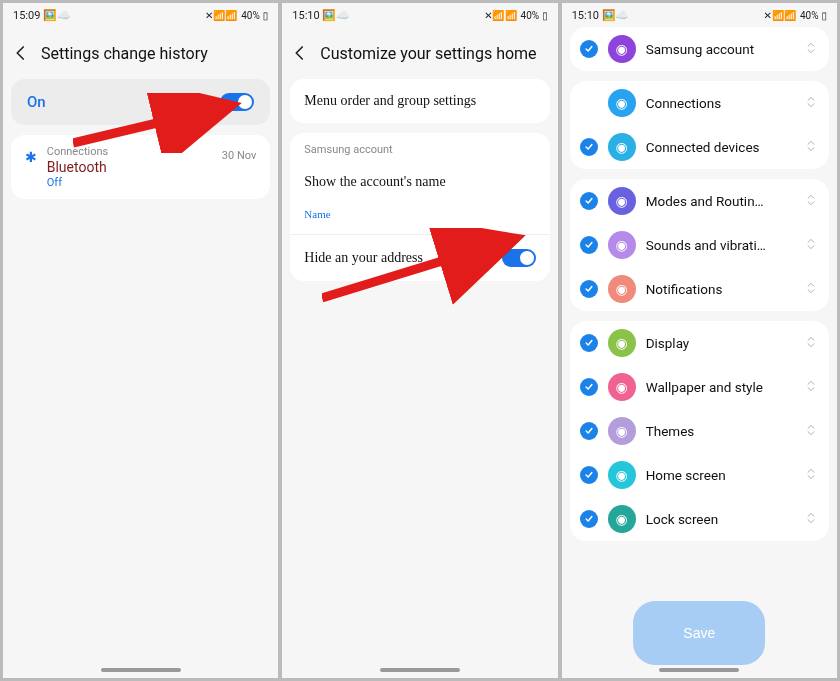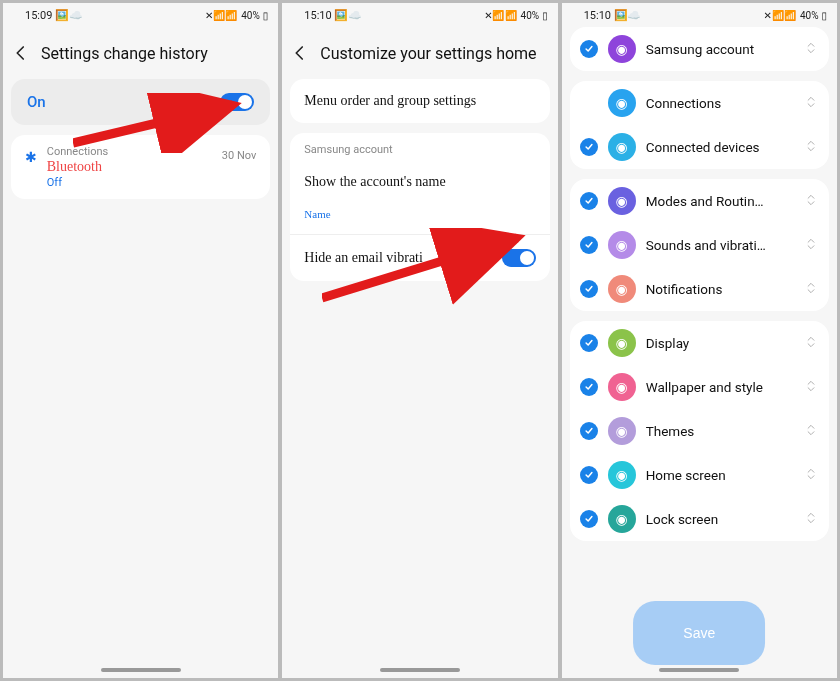--- a/index.html
+++ b/index.html
@@ -23,21 +23,20 @@
   }
   .statusbar {
     height: 24px;
     display: flex;
     align-items: center;
     justify-content: space-between;
     padding: 0 10px;
     font-size: 11px;
     color: #222;
     background: #f6f6f6;
-    margin-left: 12px;
   }
   .statusbar .left { display:flex; align-items:center; gap:3px;}
   .statusbar .right { display:flex; align-items:center; gap:3px; font-size:10px;}
   .header {
     display: flex;
     align-items: center;
     padding: 14px 10px 14px 6px;
     gap: 8px;
   }
   .back-icon {
@@ -76,21 +75,21 @@
     border-radius: 14px;
     margin: 0 8px;
     padding: 10px 14px;
     display:flex;
     align-items:flex-start;
     gap:10px;
   }
   .history-card .icon { color:#1a73e8; font-size:14px; margin-top:4px;}
   .history-card .texts { flex:1;}
   .history-card .sub { color:#888; font-size:11px;}
-  .history-card .main { font-size:14px; color:#ef4444; margin:1px 0;font-family:Liberation Serif, serif;}
+  .history-card .main { font-size:14px; color:#7f1d1d; margin:1px 0;}
   .history-card .state { color:#1a73e8; font-size:11px;}
   .history-card .date { color:#888; font-size:11px; margin-top:4px;}
   .arrow-annot {
     position:absolute; z-index:5; pointer-events:none;
   }
   
   .card {
     background:#fff; border-radius:14px; margin:0 8px 10px 8px; overflow:hidden;
   }
   .card .row {
@@ -205,21 +204,21 @@
   <div class="card">
     <div class="group-label">Samsung account</div>
     <div class="row">
       <div>
         <div>Show the account's name</div>
         <div class="subtext">Name</div>
       </div>
     </div>
     <div class="divider"></div>
     <div class="row">
-      <span>Hide an email vibrati</span>
+      <span>Hide an your address</span>
       <span class="switch"></span>
     </div>
   </div>
   <svg class="arrow-annot" style="left:40px; top:225px;" width="210" height="80">
     <defs>
         <marker id="ah2" markerWidth="12" markerHeight="12" refX="9" refY="5" orient="auto">
           <path d="M0,0 L10,5 L0,10 z" fill="#e21b1b"></path>
         </marker>
       </defs>
     <line x1="0" y1="70" x2="195" y2="10" stroke="#e21b1b" stroke-width="9" marker-end="url(#ah2)"></line>

